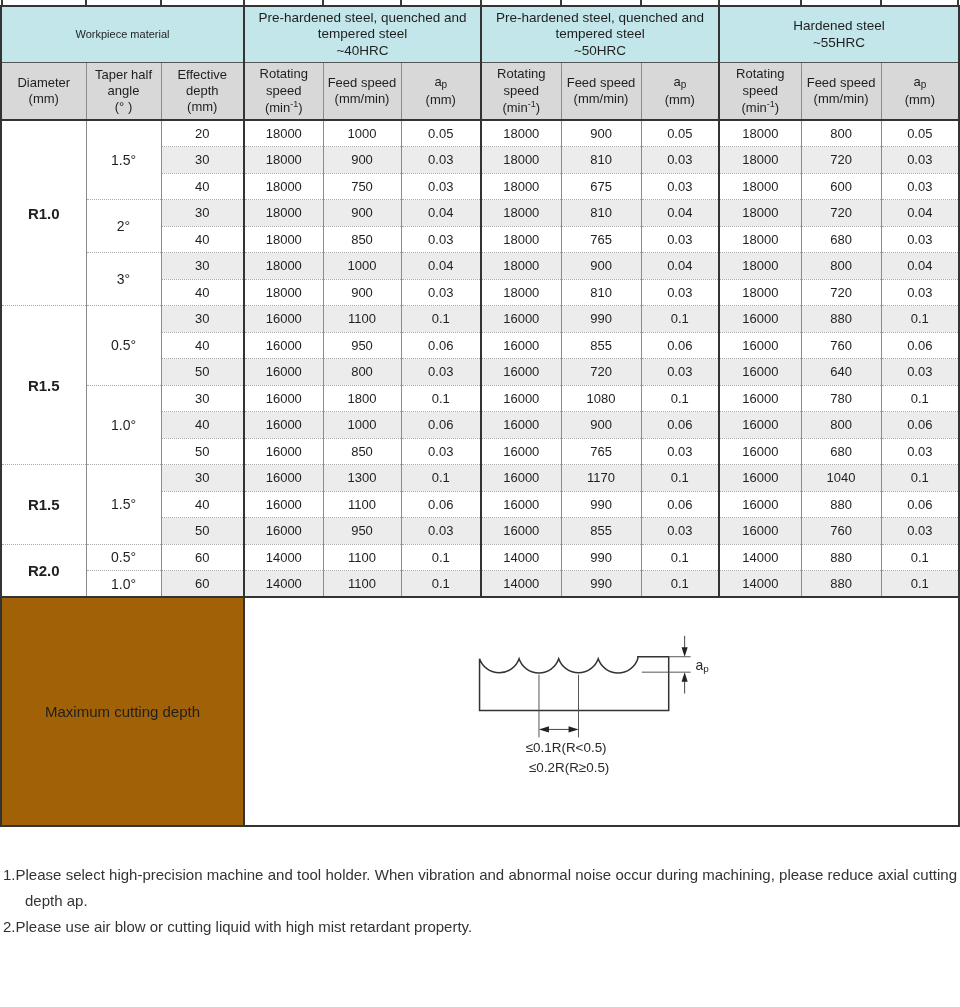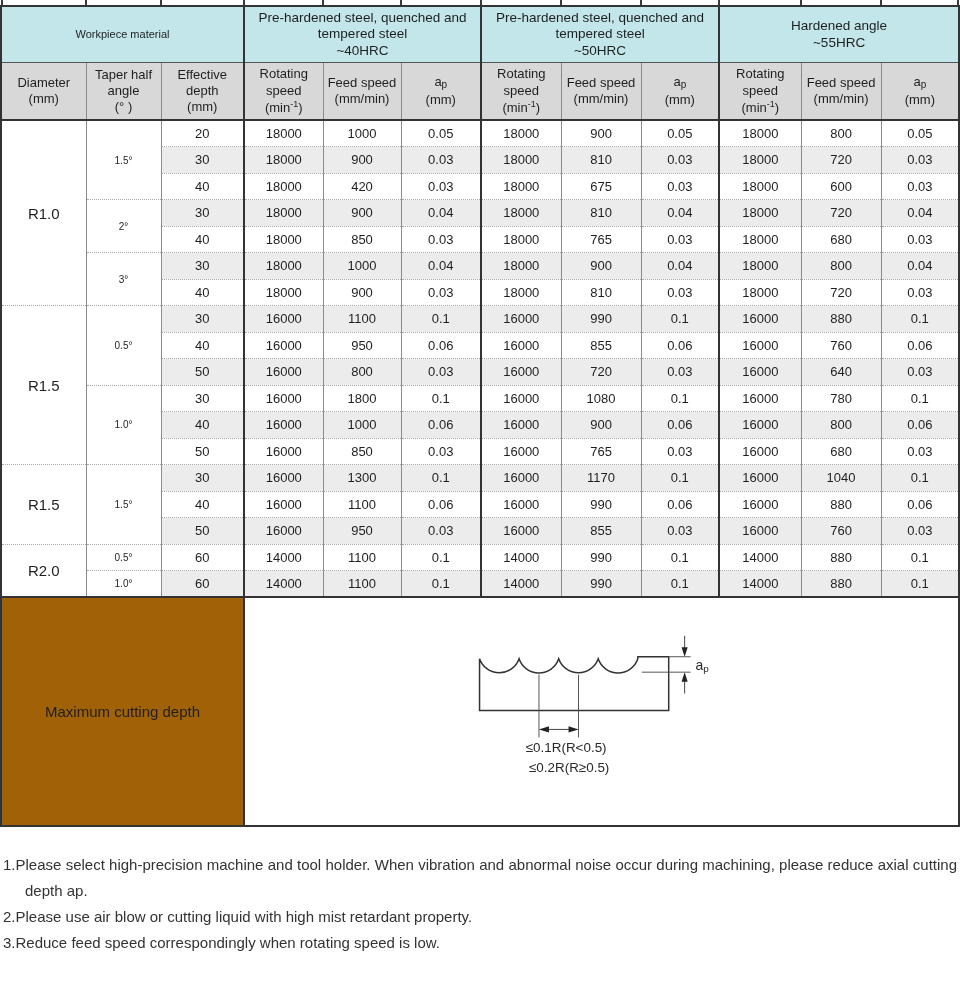--- a/index.html
+++ b/index.html
@@ -55,33 +55,33 @@
   sub.sb  { font-size: 10px; vertical-align: -2px; }
 
   tbody#params-body td {
     height: 26.5px;
     font-size: 13px;
     border-top: 1px dotted #a8a8a8;
     background: #ffffff;
   }
   tbody#params-body tr:first-child td { border-top: none; }
   tbody#params-body td.alt { background: #ececec; }
-  tbody#params-body td.diam { font-weight: normal; font-size: 15px; background: #ffffff; }
-  tbody#params-body td.taper { background: #ffffff; font-size: 10px; }
+  tbody#params-body td.diam { font-weight: bold; font-size: 15px; background: #ffffff; }
+  tbody#params-body td.taper { background: #ffffff; font-size: 14px; }
 
   tbody.bottom-band td { border-top: 2px solid #333; height: 225px; }
   td.maxdepth {
     background: #a16207;
     font-size: 15px;
   }
   td.diagram-cell { background: #ffffff; padding: 0; }
   svg text { font-family: "Liberation Sans", "DejaVu Sans", sans-serif; fill: #2a2a2a; }
 
   .notes {
-    padding: 25px 3px 8px 3px;
+    padding: 35px 3px 8px 3px;
     font-size: 15px;
     line-height: 1.72;
     color: #333;
     border-radius: 29px;
   }
   .notes p {
     margin: 0;
     text-align: justify;
     padding-left: 22px;
     text-indent: -22px;
@@ -130,21 +130,21 @@
           <div>Pre-hardened steel, quenched and</div>
           <div>tempered steel</div>
           <div>~40HRC</div>
         </th>
         <th colspan="3" class="gb">
           <div>Pre-hardened steel, quenched and</div>
           <div>tempered steel</div>
           <div>~50HRC</div>
         </th>
         <th colspan="3" class="gb">
-          <div>Hardened angle</div>
+          <div>Hardened steel</div>
           <div>~55HRC</div>
         </th>
       </tr>
       <tr class="sub-row">
         <th>
           <div>Diameter</div>
           <div>(mm)</div>
         </th>
         <th>
           <div>Taper half</div>
@@ -220,21 +220,21 @@
           <td class="alt gb">18000</td>
           <td class="alt">810</td>
           <td class="alt">0.03</td>
           <td class="alt gb">18000</td>
           <td class="alt">720</td>
           <td class="alt">0.03</td>
         </tr>
         <tr>
           <td>40</td>
           <td class="gb">18000</td>
-          <td>420</td>
+          <td>750</td>
           <td>0.03</td>
           <td class="gb">18000</td>
           <td>675</td>
           <td>0.03</td>
           <td class="gb">18000</td>
           <td>600</td>
           <td>0.03</td>
         </tr>
         <tr>
           <td class="taper" rowspan="2">2°</td>
@@ -452,16 +452,15 @@
             <text x="325" y="175" font-size="13.5" text-anchor="middle">≤0.2R(R≥0.5)</text>
           </svg>
         </td>
       </tr>
     </tbody>
   </table>
 
   <div class="notes">
     <p>1.Please select high-precision machine and tool holder. When vibration and abnormal noise occur during machining, please reduce axial cutting depth ap.</p>
     <p>2.Please use air blow or cutting liquid with high mist retardant property.</p>
-    <p>3.Reduce feed speed correspondingly when rotating speed is low.</p>
   </div>
 
 </div>
 
 </body></html>

